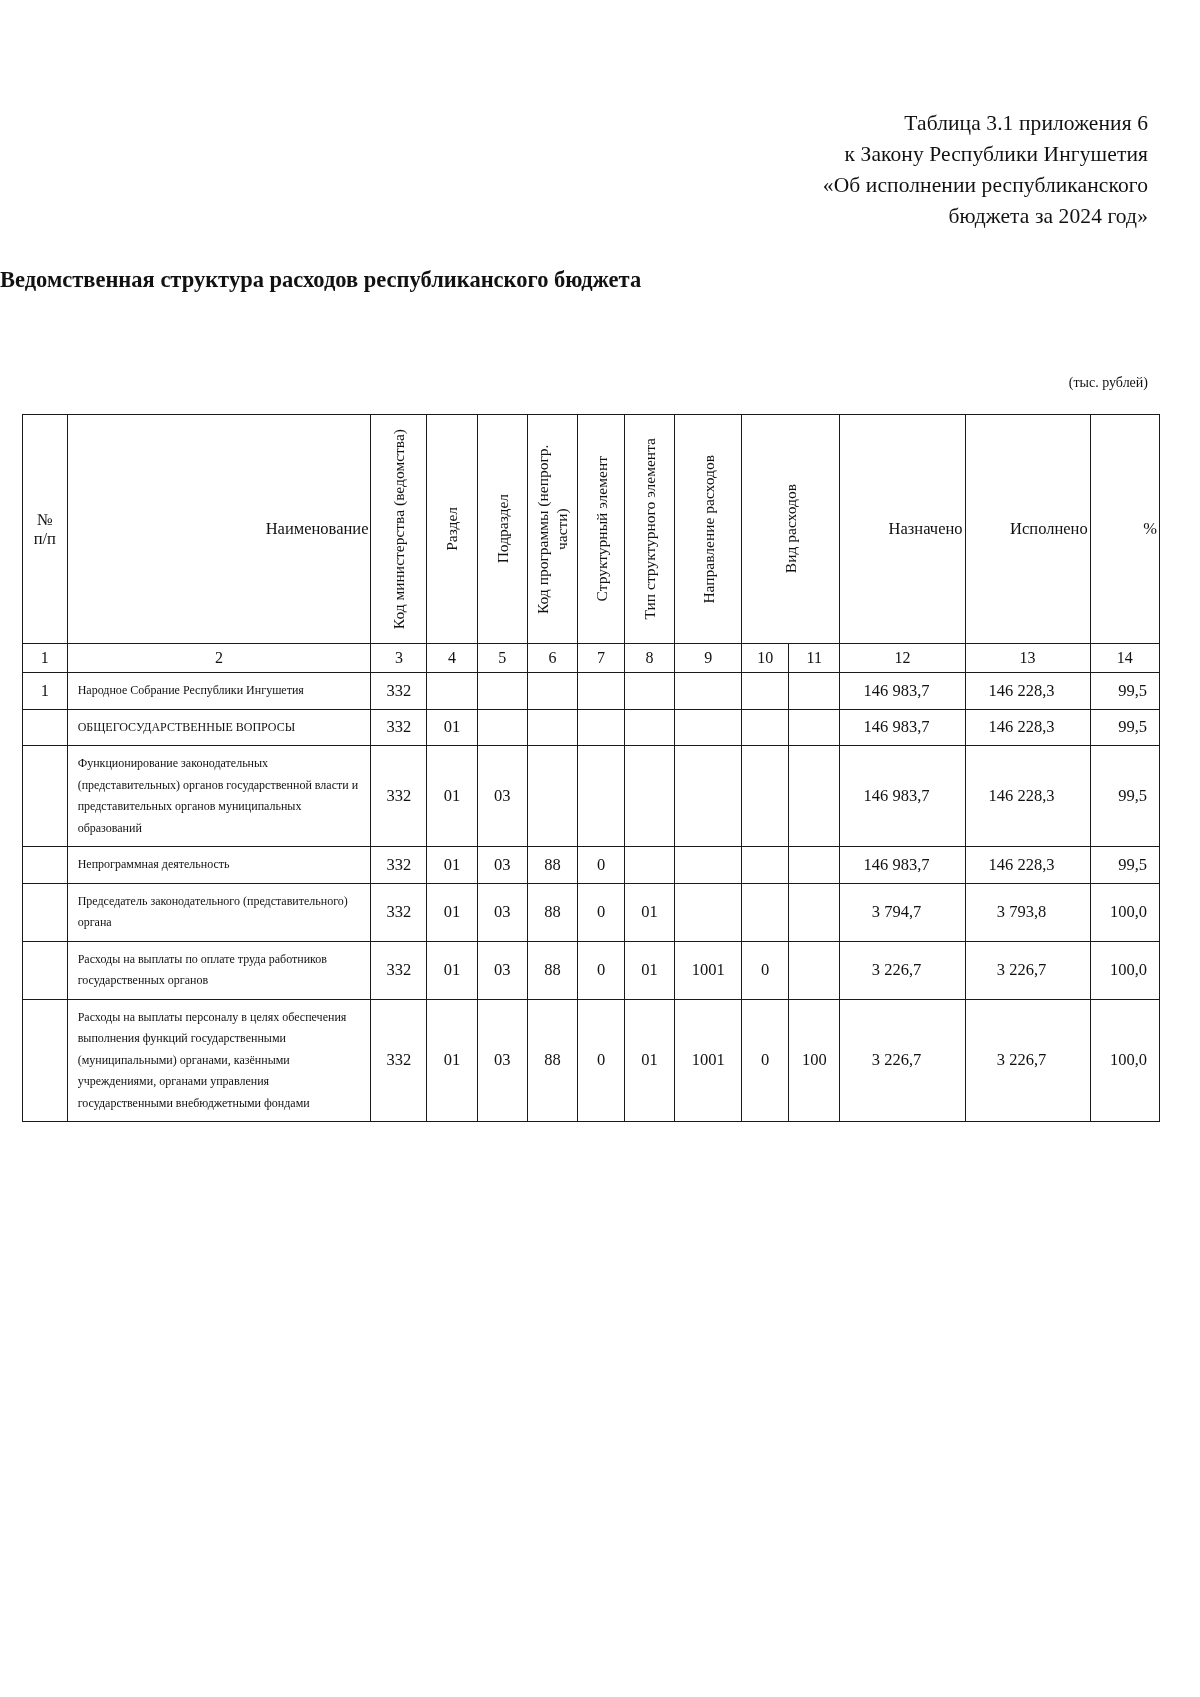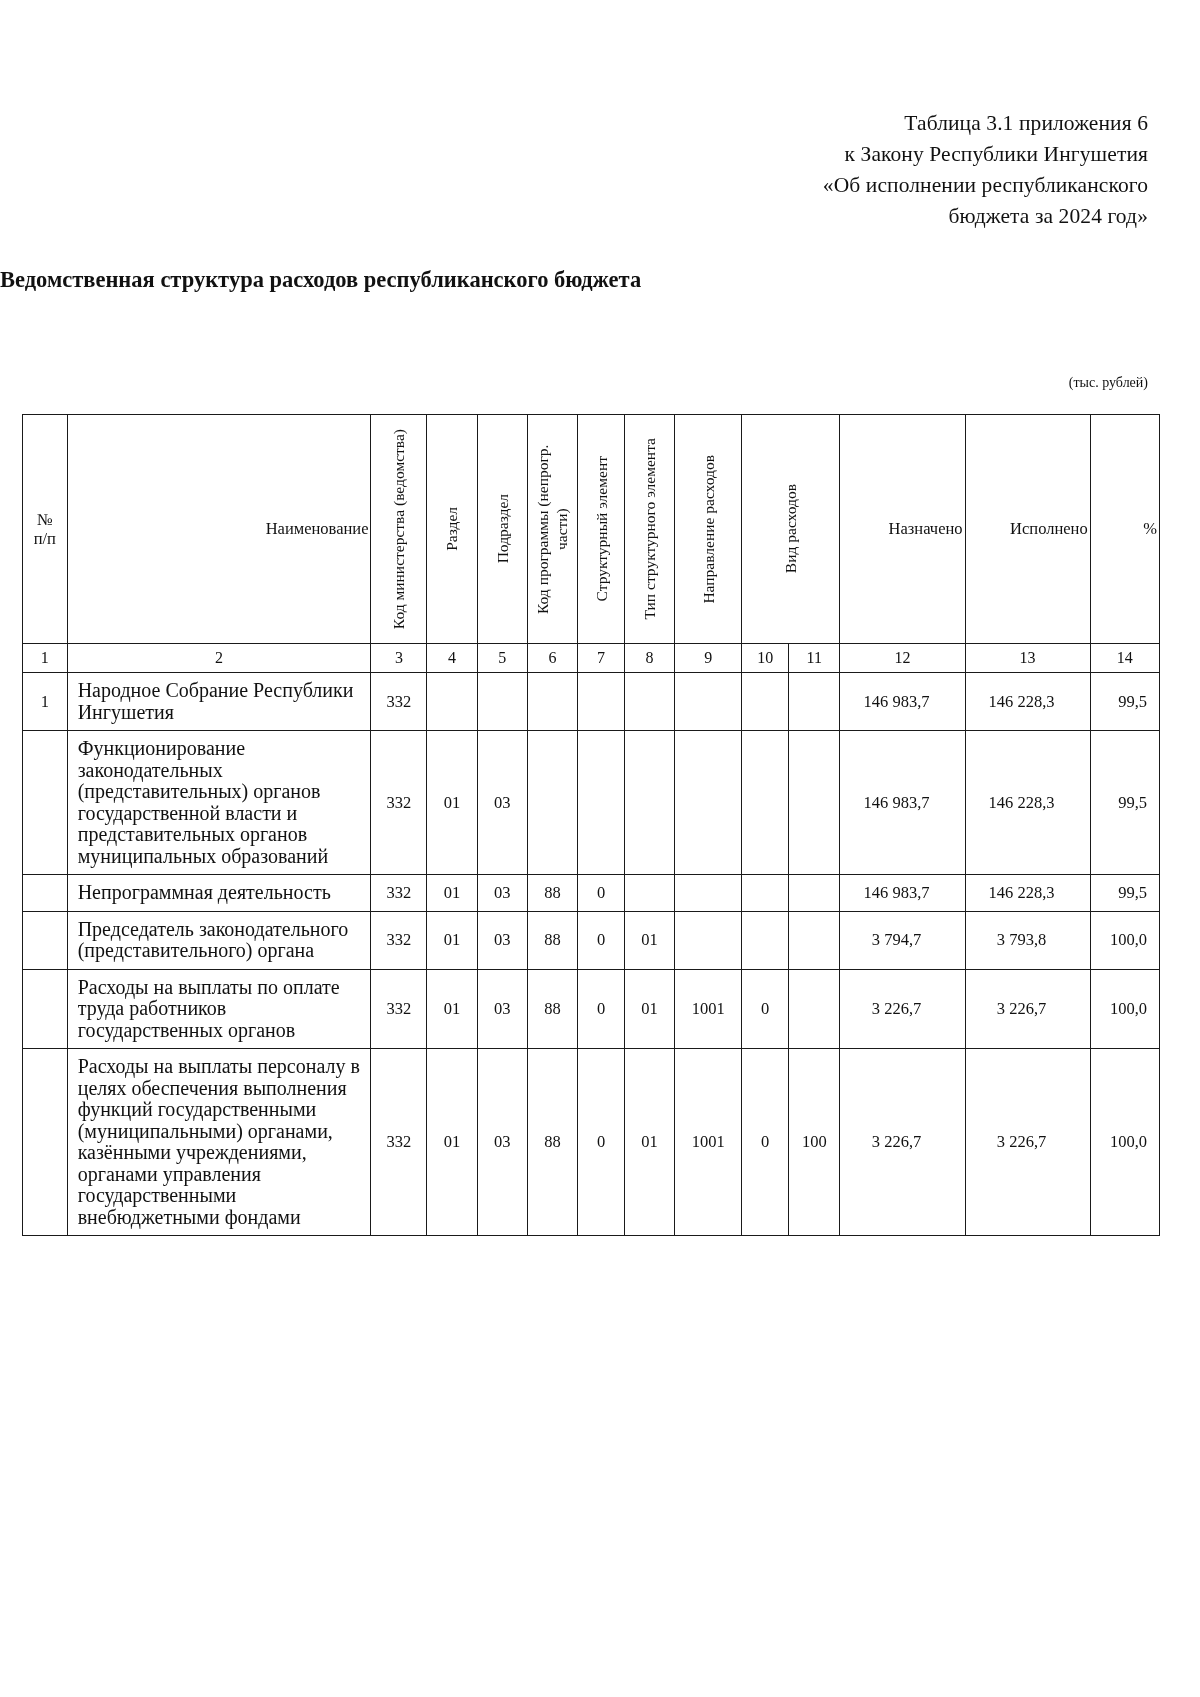--- a/index.html
+++ b/index.html
@@ -136,21 +136,21 @@
     text-align: center;
     font-size: 16px;
     vertical-align: middle;
   }
 
   
   tbody td.name {
     text-align: left;
     padding: 7px 6px 7px 10px;
     line-height: 21.5px;
-    font-size: 20px;
+    font-size: 12px;
   }
   tbody td.code {
     text-align: center;
     font-size: 16.5px;
   }
   tbody td.num {
     text-align: center;
     padding-right: 12px;
     font-size: 16.5px;
     white-space: nowrap;
@@ -292,20 +292,36 @@
             <td class="code"></td>
             <td class="code"></td>
             <td class="code"></td>
             <td class="code"></td>
             <td class="num">146 983,7</td>
             <td class="num">146 228,3</td>
             <td class="pct">99,5</td>
           </tr>
           <tr>
             <td class="idx"></td>
+            <td class="name">ОБЩЕГОСУДАРСТВЕННЫЕ ВОПРОСЫ</td>
+            <td class="code">332</td>
+            <td class="code">01</td>
+            <td class="code"></td>
+            <td class="code"></td>
+            <td class="code"></td>
+            <td class="code"></td>
+            <td class="code"></td>
+            <td class="code"></td>
+            <td class="code"></td>
+            <td class="num">146 983,7</td>
+            <td class="num">146 228,3</td>
+            <td class="pct">99,5</td>
+          </tr>
+          <tr>
+            <td class="idx"></td>
             <td class="name">Функционирование законодательных (представительных) органов государственной власти и представительных органов муниципальных образований</td>
             <td class="code">332</td>
             <td class="code">01</td>
             <td class="code">03</td>
             <td class="code"></td>
             <td class="code"></td>
             <td class="code"></td>
             <td class="code"></td>
             <td class="code"></td>
             <td class="code"></td>

